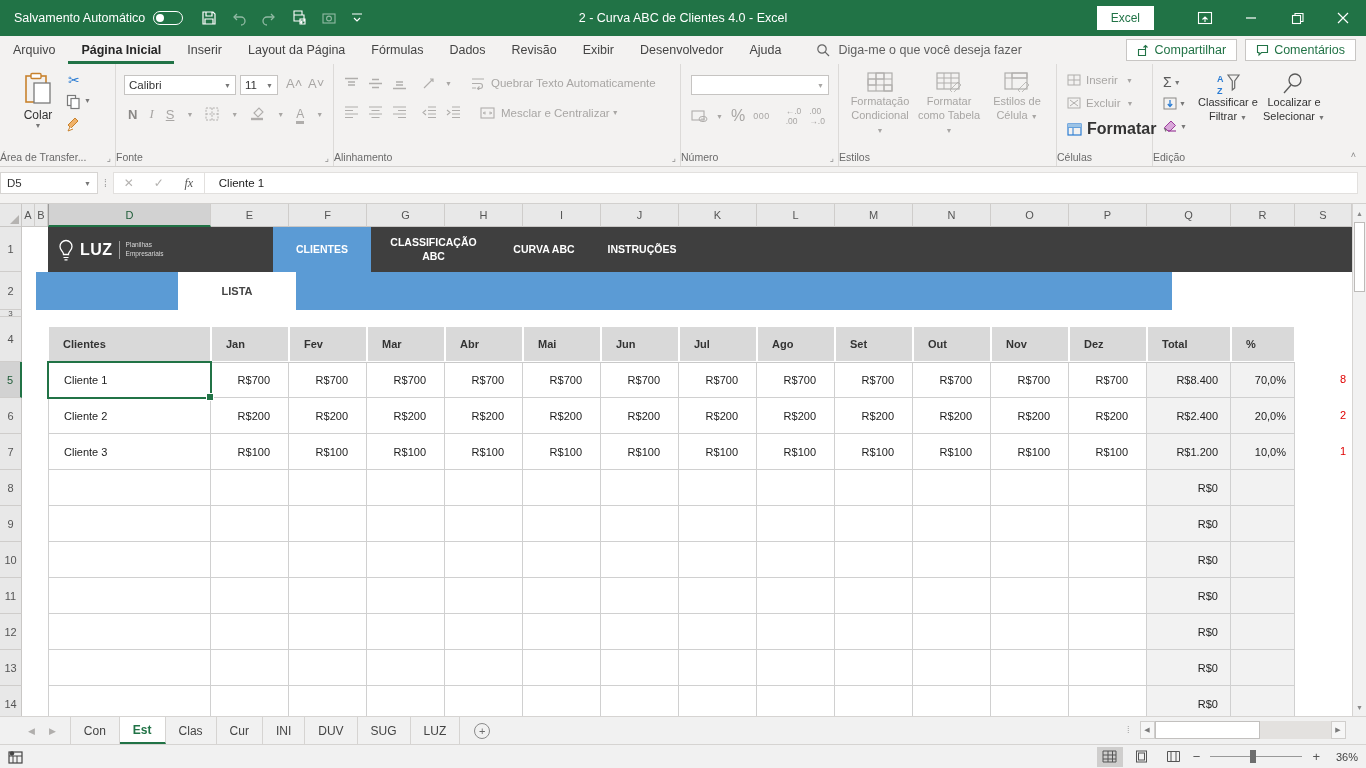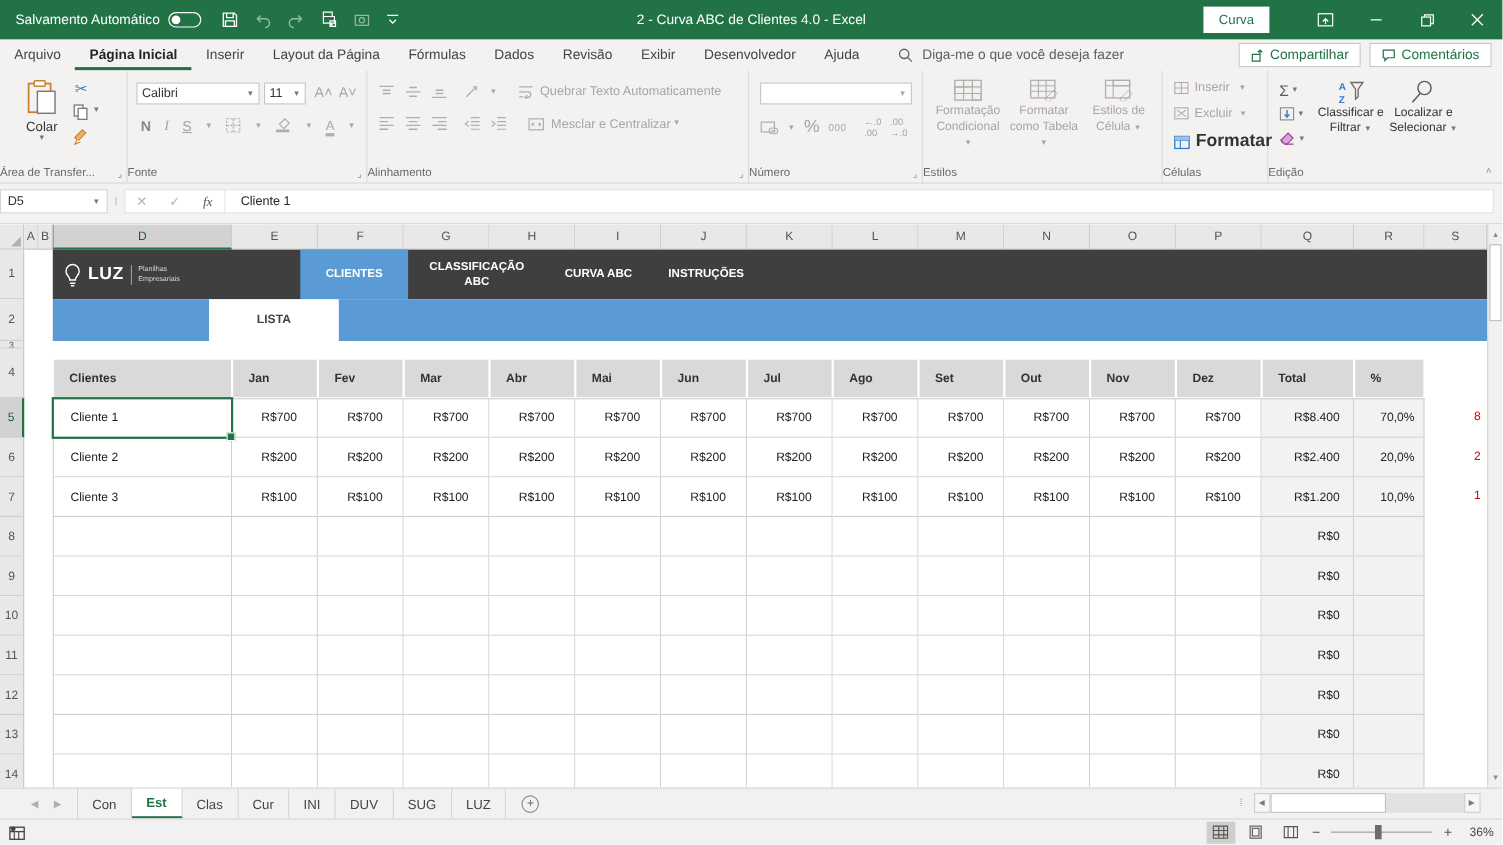--- a/index.html
+++ b/index.html
@@ -53,21 +53,21 @@
 
   
   .grid { position:absolute; left:0; top:204px; width:1352px; height:512px; background:#fff; overflow:hidden; }
   .corner { position:absolute; left:0; top:0; width:22px; height:23px; background:#e8e8e8; border-right:1px solid #c9c7c5; border-bottom:1px solid #c9c7c5; }
   .corner::after { content:""; position:absolute; right:2px; bottom:2px; border-left:9px solid transparent; border-bottom:9px solid #b5b3b1; }
   .chead { position:absolute; top:0; height:23px; background:#e8e8e8; border-right:1px solid #cfcdcb; border-bottom:1px solid #c9c7c5; display:flex; align-items:center; justify-content:center; font-size:11px; color:#555; }
   .chead.sel { background:#d2d2d2; border-bottom:2px solid #217346; color:#1e5c38; }
   .rhead { position:absolute; left:0; width:22px; background:#e8e8e8; border-right:1px solid #c9c7c5; border-bottom:1px solid #cfcdcb; display:flex; align-items:center; justify-content:center; font-size:11px; color:#555; overflow:hidden; }
   .rhead.sel { background:#d2d2d2; border-right:2px solid #217346; color:#1e5c38; }
   .band1 { position:absolute; left:48px; top:23px; width:1304px; height:45px; background:#3f3f3f; }
-  .band2 { position:absolute; left:48px; top:68px; width:1304px; height:38px; background:#5b9bd5; }
+  .band2 { position:absolute; left:36px; top:68px; width:1136px; height:38px; background:#5b9bd5; }
   .logo { position:absolute; left:10px; top:0; height:45px; display:flex; align-items:center; gap:6px; color:#fff; }
   .logo .brand { font-size:16px; font-weight:bold; letter-spacing:.5px; }
   .logo .vsep { width:1px; height:18px; background:#9a9a9a; }
   .logo .micro { font-size:6.5px; line-height:1.3; color:#d8d8d8; }
   .ntab { position:absolute; top:0; height:45px; display:flex; align-items:center; justify-content:center; text-align:center; color:#fff; font-size:10.5px; font-weight:bold; line-height:1.25; }
   .ntab.active { background:#5b9bd5; }
   .lista { position:absolute; left:142px; top:0; width:118px; height:38px; background:#fff; display:flex; align-items:center; justify-content:center; font-size:11px; font-weight:bold; color:#444; }
   .h4cell { position:absolute; background:#d9d9d9; display:flex; align-items:center; font-size:11px; font-weight:bold; color:#333; padding-left:14px; }
   .dcell { position:absolute; font-size:11px; color:#222; display:flex; align-items:center; border-right:1px solid #d0d0d0; border-bottom:1px solid #d0d0d0; background:#fff; }
   .dcell.first { border-top:1px solid #c9c9c9; }
@@ -152,21 +152,21 @@
           </svg>
         </span>
       <span class="ticon">
           <svg class="ic" width="12" height="14" viewBox="0 0 12 14">
             <path d="M1 4h10 M3 8l3 3 3-3" stroke="#fff" fill="none" stroke-width="1.2"></path>
           </svg>
         </span>
     </div>
     <div class="title-center">2 - Curva ABC de Clientes 4.0  -  Excel</div>
     <div class="tb-right">
-      <div class="entrar">Curva</div>
+      <div class="entrar">Excel</div>
       <div class="winbtn">
           <svg class="ic" width="16" height="16" viewBox="0 0 16 16">
             <rect x="1.5" y="2.5" width="13" height="11" stroke="#fff" fill="none" stroke-width="1.1"></rect>
             <path d="M5.5 9.5L8 7l2.5 2.5 M8 7v5" stroke="#fff" fill="none" stroke-width="1.1"></path>
           </svg>
         </div>
       <div class="winbtn">
           <svg class="ic" width="12" height="12" viewBox="0 0 12 12">
             <path d="M1 6h10" stroke="#fff" stroke-width="1.2"></path>
           </svg>

